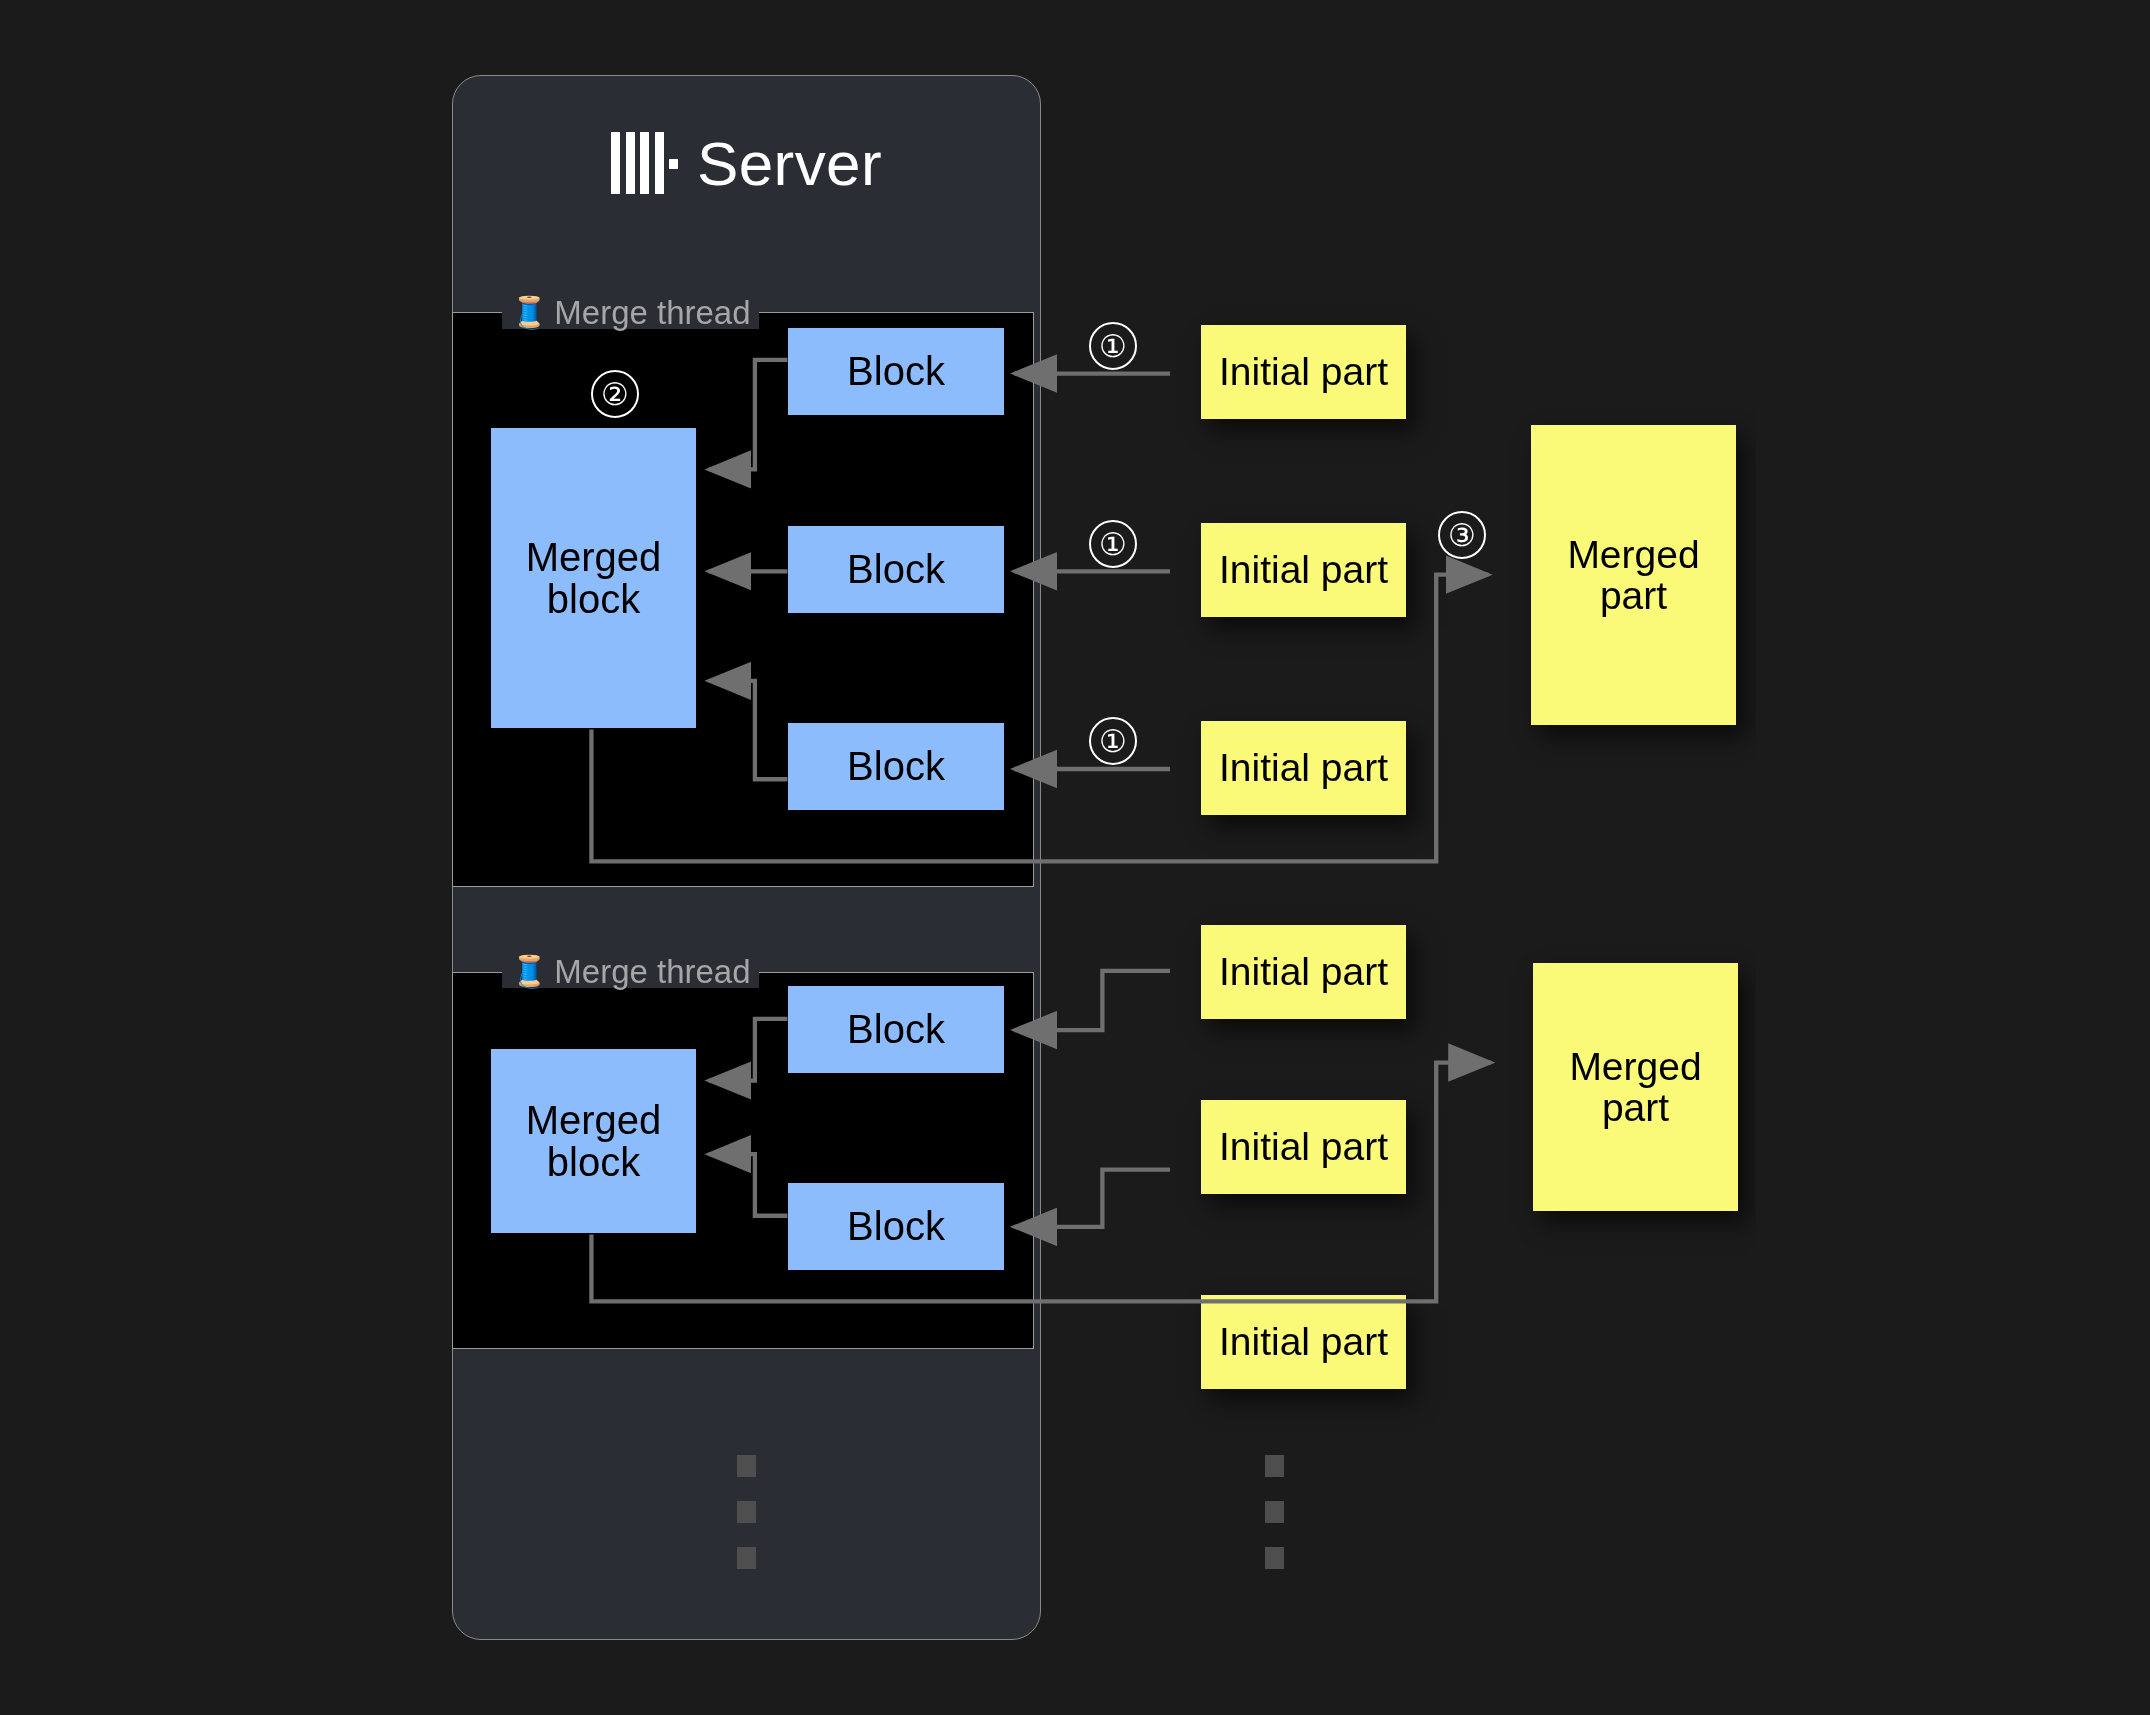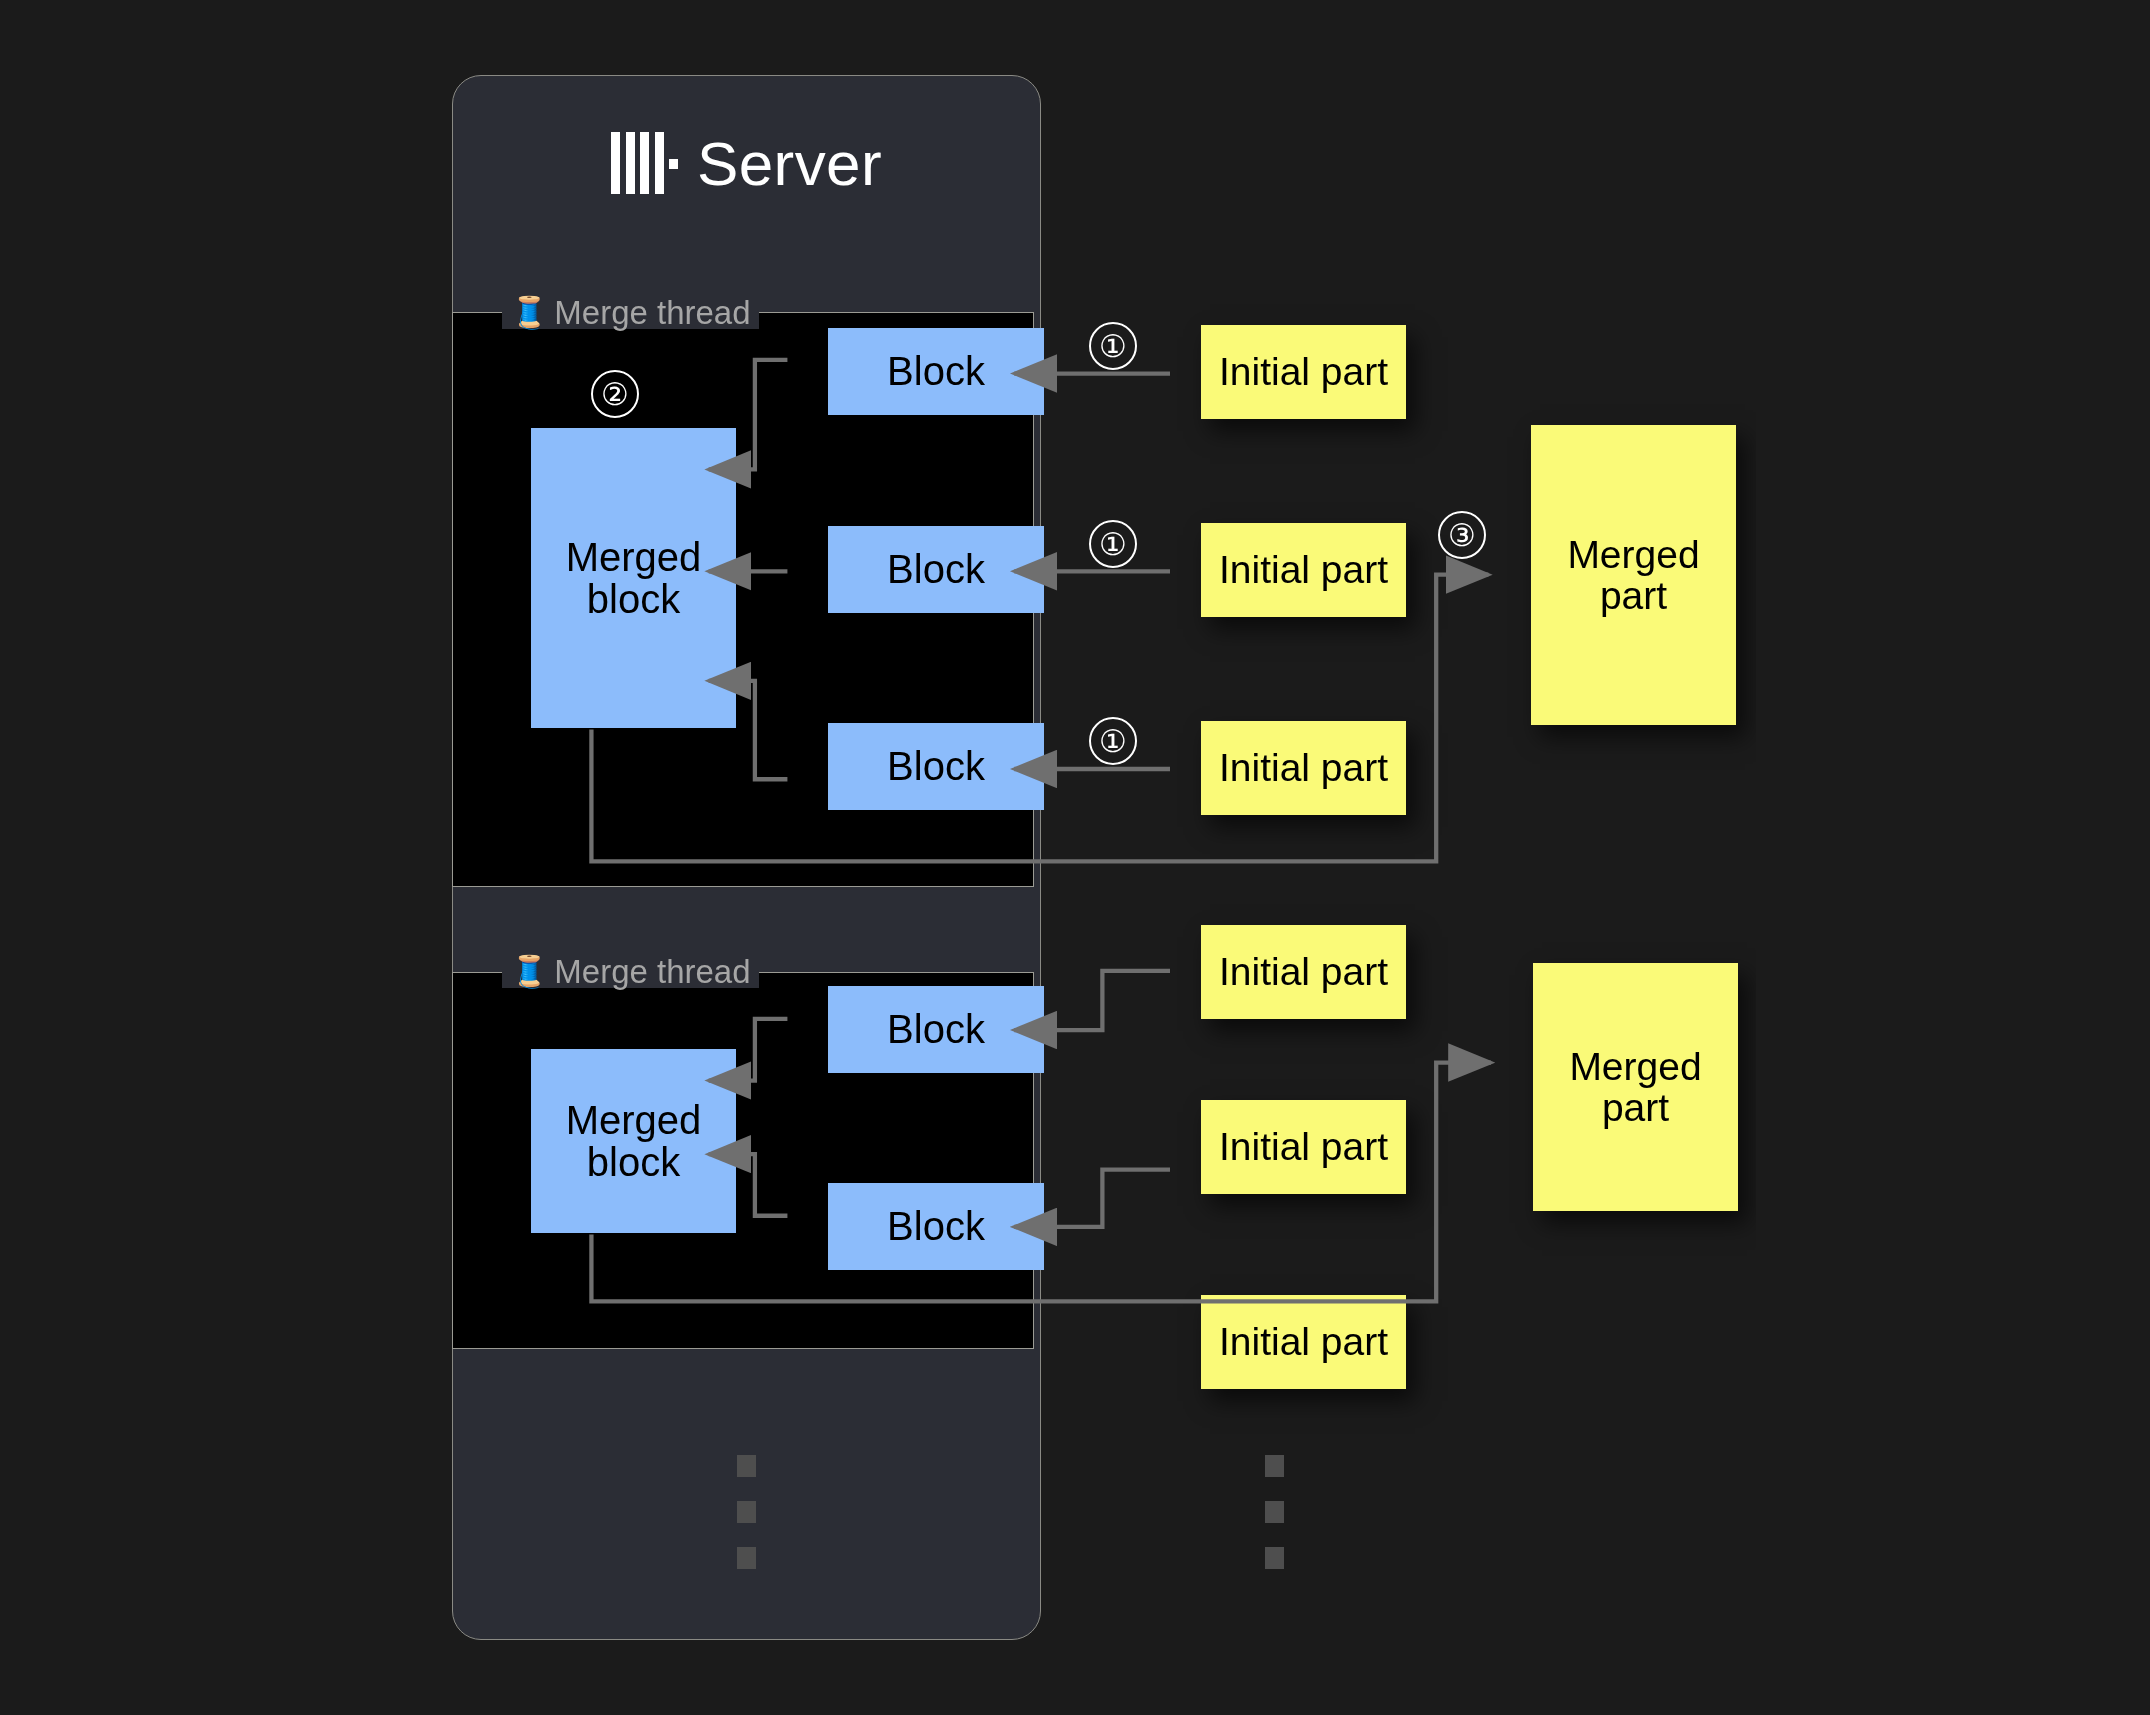--- a/index.html
+++ b/index.html
@@ -100,21 +100,21 @@
   .box {
     position: absolute;
     box-sizing: border-box;
     display: flex;
     align-items: center;
     justify-content: center;
     text-align: center;
     color: #000000;
     line-height: 1.06;
   }
-  .box.blue { background: #8cbcfb; font-size: 40px; margin-left: 40px; }
+  .box.blue { background: #8cbcfb; font-size: 40px; }
   .box.yellow {
     background: #fafa78;
     font-size: 39px;
     box-shadow: 8.6px 12px 22px rgba(0,0,0,0.62);
     margin-left: 31px;
   }
 
   
   .step {
     position: absolute;

